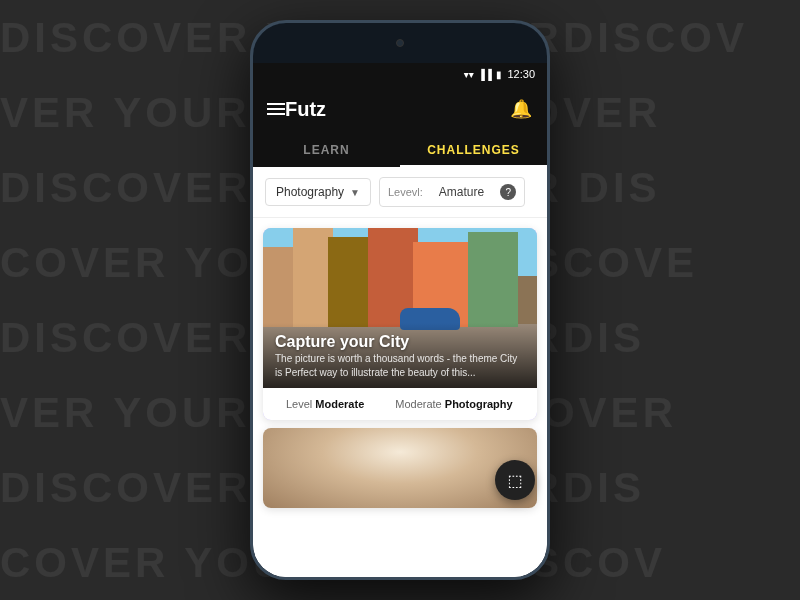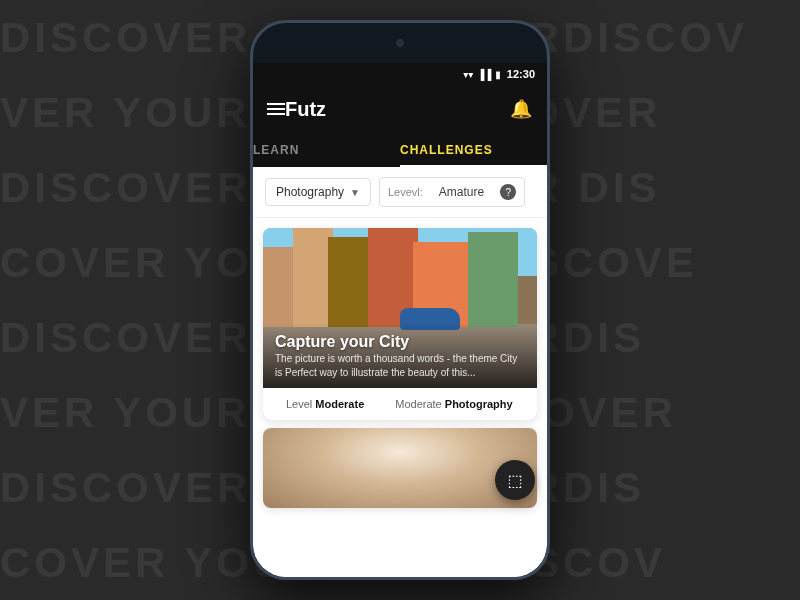--- a/index.html
+++ b/index.html
@@ -74,21 +74,21 @@
       background: #111;
       display: flex;
       align-items: center;
       justify-content: flex-end;
       padding: 4px 12px;
       height: 22px;
     }
     .status-bar-time {
       color: #fff;
       font-size: 11px;
-      font-weight: bold;
+      font-weight: normal;
       text-align: center;
     }
     .status-icons {
       display: flex;
       align-items: center;
       gap: 4px;
       margin-right: 6px;
     }
     .status-icon-wifi, .status-icon-signal, .status-icon-battery {
       color: #fff;
@@ -145,20 +145,21 @@
 
     
     .tab-bar {
       background: #111;
       display: flex;
       flex-shrink: 0;
       border-bottom: none;
     }
     .tab-item {
       flex: 1;
+      text-align: center;
       padding: 10px 0;
       font-size: 12px;
       font-weight: bold;
       letter-spacing: 1px;
       color: #888;
       cursor: pointer;
       position: relative;
     }
     .tab-item.active {
       color: #fde047;

